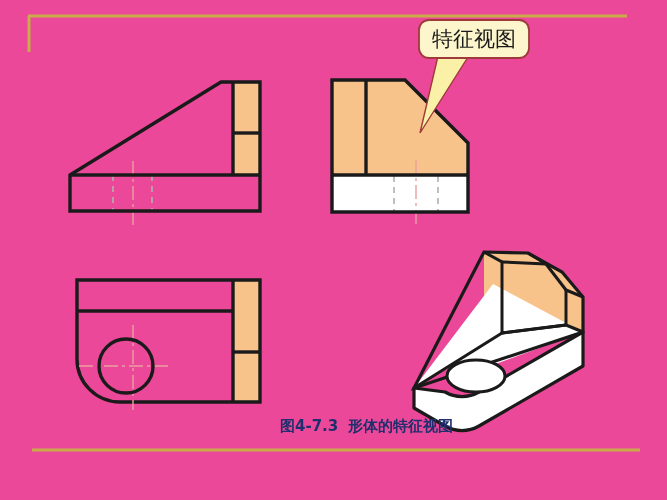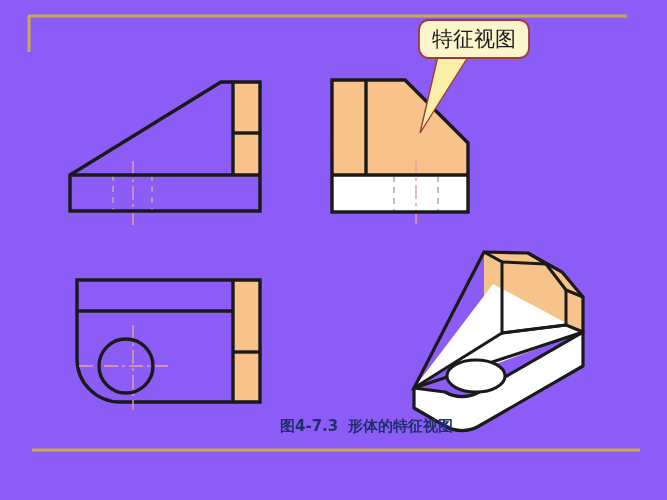--- a/index.html
+++ b/index.html
@@ -12,21 +12,21 @@
     height: 500px;
     overflow: hidden;
     font-family: "DejaVu Sans", "Liberation Sans", sans-serif;
     position: relative;
   }
   #slide {
     position: absolute;
     left: 0; top: 0;
     width: 667px;
     height: 500px;
-    background: #8b5cf6;
+    background: #ec4899;
   }
   #slide svg {
     display: block;
   }
   .callout-text {
     font-family: "DejaVu Sans", "Liberation Sans", sans-serif;
     font-size: 21px;
     fill: #1a1a1a;
   }
   .caption-text {

